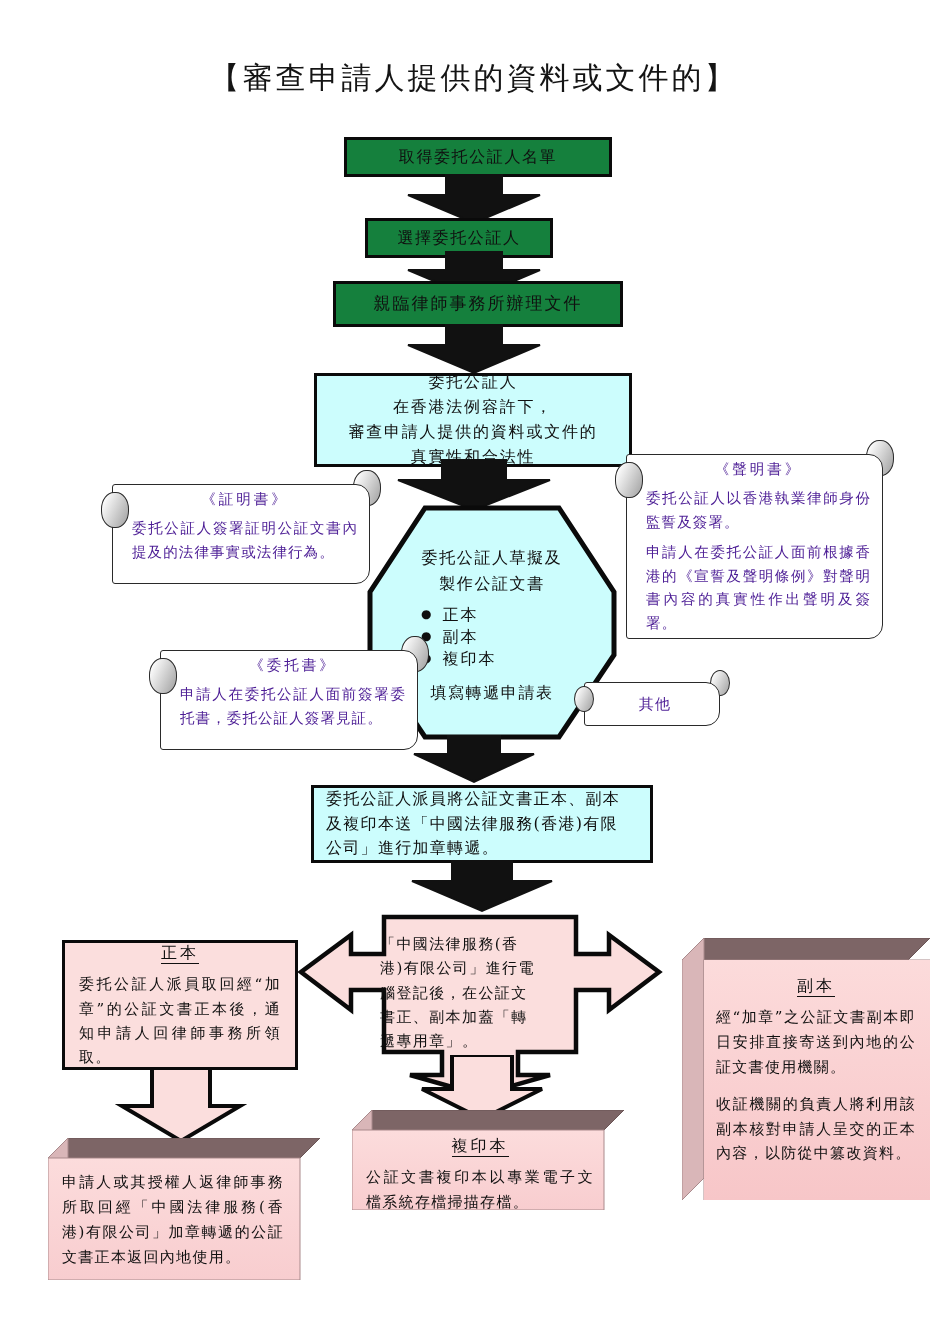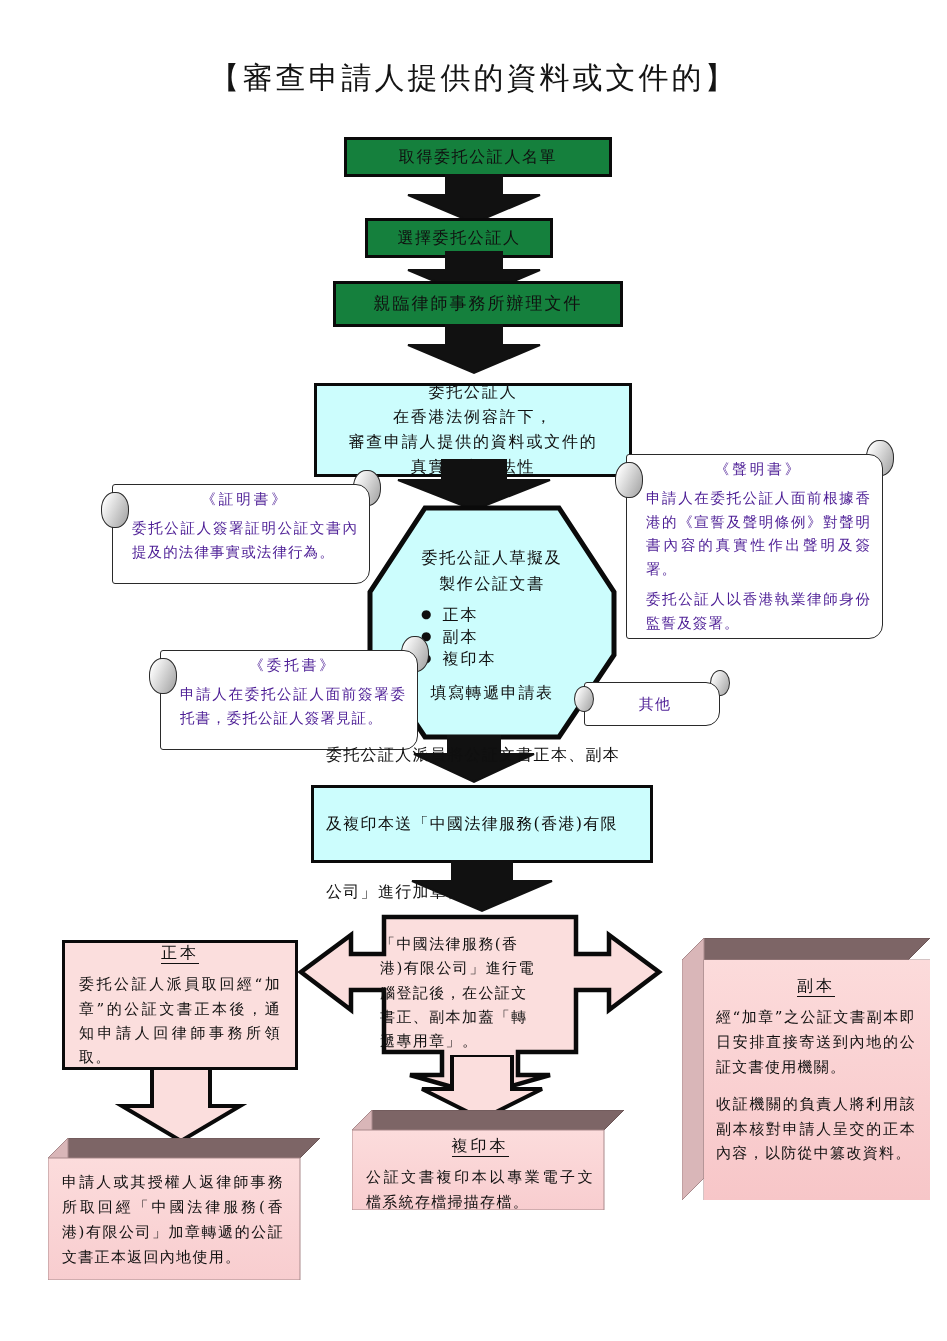--- a/index.html
+++ b/index.html
@@ -99,21 +99,21 @@
     <polygon points="58,0 114,0 114,18 152,18 86,46 20,18 58,18" fill="#111" stroke="#111" stroke-width="2" stroke-linejoin="miter"></polygon>
   </svg>
 
   <div class="abs fbox yellow t17" style="left:333px;top:281px;width:290px;height:46px;">
     <span>親臨律師事務所辦理文件</span>
   </div>
   <svg class="abs darr" style="left:388px;top:325px;" width="172" height="50" viewBox="0 0 172 50">
     <polygon points="58,0 114,0 114,20 152,20 86,48 20,20 58,20" fill="#111" stroke="#111" stroke-width="2" stroke-linejoin="miter"></polygon>
   </svg>
 
-  <div class="abs fbox cyan" style="left:314px;top:383px;width:318px;height:94px;flex-direction:column;font-size:16px;letter-spacing:1.8px;">
+  <div class="abs fbox cyan" style="left:314px;top:373px;width:318px;height:94px;flex-direction:column;font-size:16px;letter-spacing:1.8px;">
     <span>委托公証人</span>
     <span>在香港法例容許下，</span>
     <span>審查申請人提供的資料或文件的</span>
     <span>真實性和合法性</span>
   </div>
   <svg class="abs darr" style="left:380px;top:460px;" width="188" height="52" viewBox="0 0 188 52">
     <polygon points="62,0 126,0 126,20 170,20 94,50 18,20 62,20" fill="#111" stroke="#111" stroke-width="2" stroke-linejoin="miter"></polygon>
   </svg>
 
   <svg class="abs" style="left:367px;top:505px;" width="250" height="235" viewBox="0 0 250 235">
@@ -139,22 +139,22 @@
       <p>委托公証人簽署証明公証文書內提及的法律事實或法律行為。</p>
     </div>
   </div>
 
   <div class="scroll" style="left:612px;top:444px;width:285px;height:205px;">
     <div class="curlR"></div>
     <div class="body"></div>
     <div class="curlL"></div>
     <div class="txt">
       <div class="hd">《聲明書》</div>
+      <p>委托公証人以香港執業律師身份監誓及簽署。</p>
       <p>申請人在委托公証人面前根據香港的《宣誓及聲明條例》對聲明書內容的真實性作出聲明及簽署。</p>
-      <p>委托公証人以香港執業律師身份監誓及簽署。</p>
     </div>
   </div>
 
   <div class="scroll" style="left:146px;top:640px;width:286px;height:120px;">
     <div class="curlR"></div>
     <div class="body"></div>
     <div class="curlL"></div>
     <div class="txt">
       <div class="hd">《委托書》</div>
       <p>申請人在委托公証人面前簽署委托書，委托公証人簽署見証。</p>
@@ -167,21 +167,21 @@
     <div class="curlL" style="width:18px;height:24px;top:14px;left:4px;"></div>
     <div class="txt" style="left:26px;right:20px;top:20px;text-align:center;">
       <div class="t15">其他</div>
     </div>
   </div>
 
   <svg class="abs darr" style="left:400px;top:736px;" width="148" height="48" viewBox="0 0 148 48">
     <polygon points="48,0 100,0 100,18 134,18 74,46 14,18 48,18" fill="#111" stroke="#111" stroke-width="2" stroke-linejoin="miter"></polygon>
   </svg>
 
-  <div class="abs fbox cyan" style="left:311px;top:785px;width:342px;height:78px;flex-direction:column;align-items:flex-start;justify-content:center;padding:0 12px;font-size:16px;letter-spacing:1.3px;text-align:left;gap:44px;">
+  <div class="abs fbox cyan" style="left:311px;top:785px;width:342px;height:78px;flex-direction:column;align-items:flex-start;justify-content:center;padding:0 12px;font-size:16px;letter-spacing:1.3px;text-align:left;">
     <span>委托公証人派員將公証文書正本、副本</span>
     <span>及複印本送「中國法律服務(香港)有限</span>
     <span>公司」進行加章轉遞。</span>
   </div>
   <svg class="abs darr" style="left:396px;top:861px;" width="172" height="52" viewBox="0 0 172 52">
     <polygon points="56,0 116,0 116,20 156,20 86,50 16,20 56,20" fill="#111" stroke="#111" stroke-width="2" stroke-linejoin="miter"></polygon>
   </svg>
 
   <svg class="abs" style="left:296px;top:912px;" width="368" height="186" viewBox="0 0 368 186">
     <polygon points="

